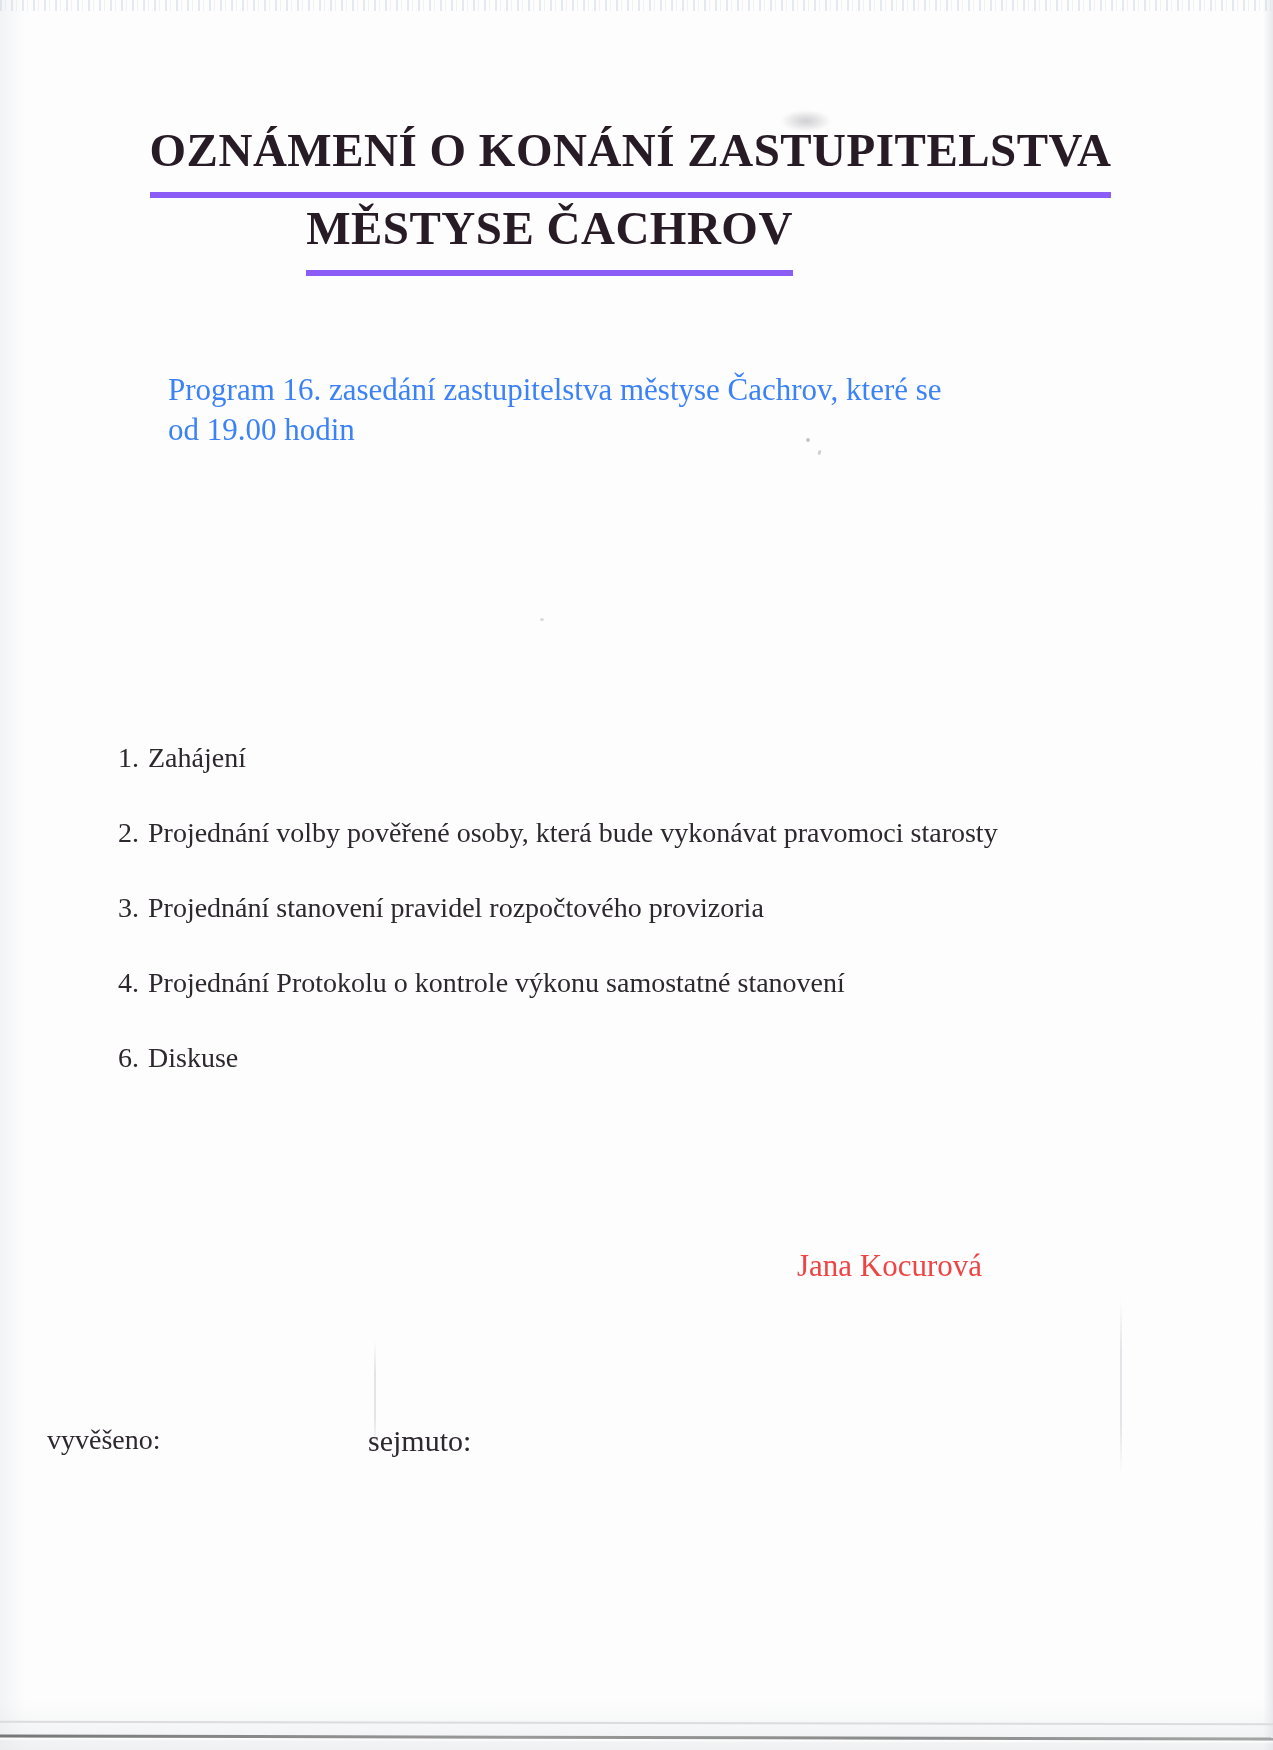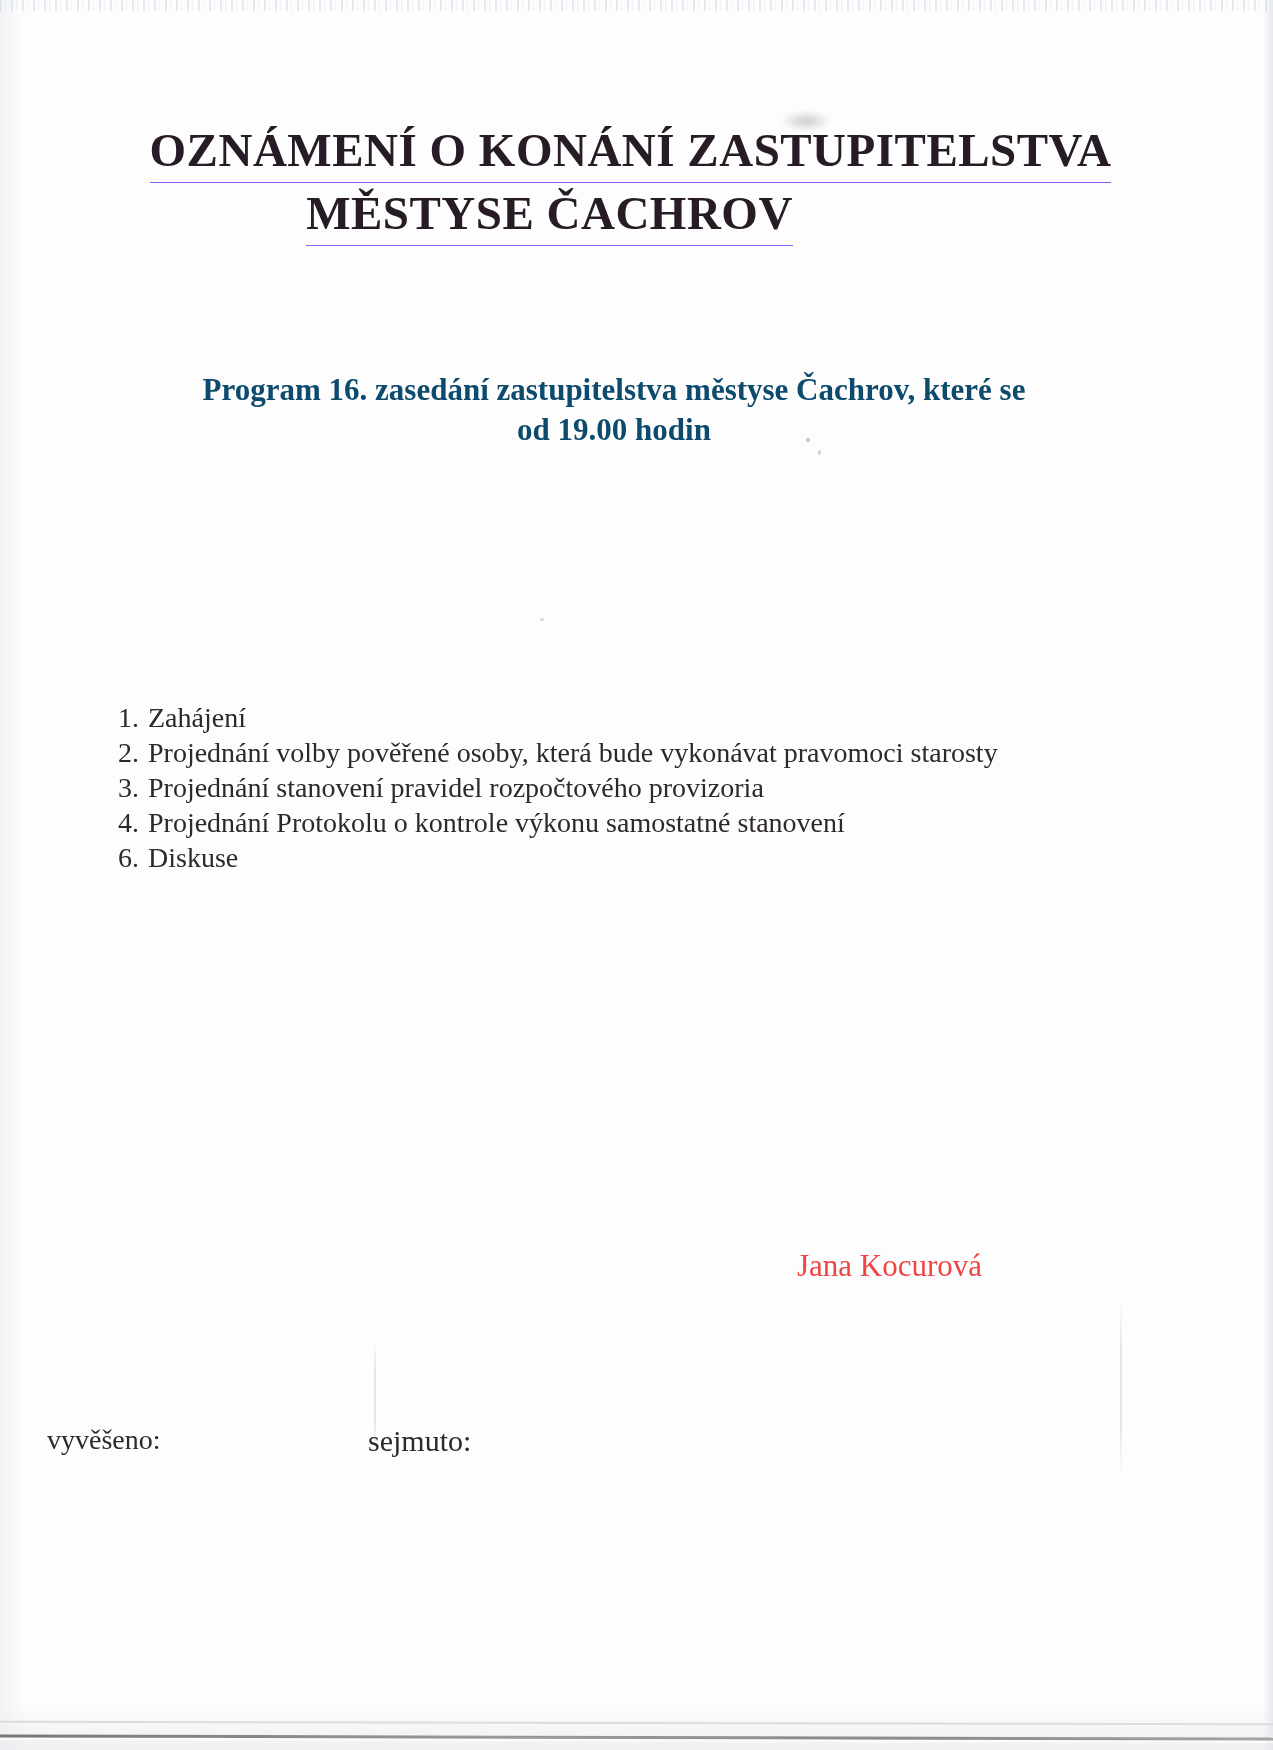--- a/index.html
+++ b/index.html
@@ -58,38 +58,38 @@
   .title-block{
     position:absolute;top:120px;left:0;width:100%;
     text-align:center;
     color:#271b26;
     font-weight:bold;
     letter-spacing:.5px;
   }
   .title-line{display:block;line-height:60px;font-size:47px;}
   .title-line .u{
     display:inline-block;
-    border-bottom:1px solid #8b5cf6;
-    padding-bottom:2px;
+    border-bottom:6px solid #8b5cf6;
+    padding-bottom:12px;
   }
   .title-line.l1{transform:translateX(-6px);}
   .title-line.l2{transform:translateX(-87px);}
   .intro-block{
     position:absolute;left:168px;top:370px;width:892px;
-    text-align:center;
-    font-size:31px;font-weight:bold;line-height:40px;
-    color:#0c4a6e;
+    text-align:left;
+    font-size:31px;font-weight:normal;line-height:40px;
+    color:#3b82f6;
   }
   .agenda{
     position:absolute;left:118px;top:700px;
     font-size:28px;line-height:35px;
     color:#2d272e;
     list-style:none;margin:0;padding:0;
   }
-  .agenda li{white-space:nowrap;}
+  .agenda li{white-space:nowrap;margin-top:40px;}
   .agenda .num{display:inline-block;min-width:30px;}
   .signature{
     position:absolute;left:797px;top:1248px;
     font-size:31px;color:#ef4444;
   }
   .footer-posted{
     position:absolute;left:47px;top:1424px;
     font-size:28px;color:#2d272e;
   }
   .footer-removed{

